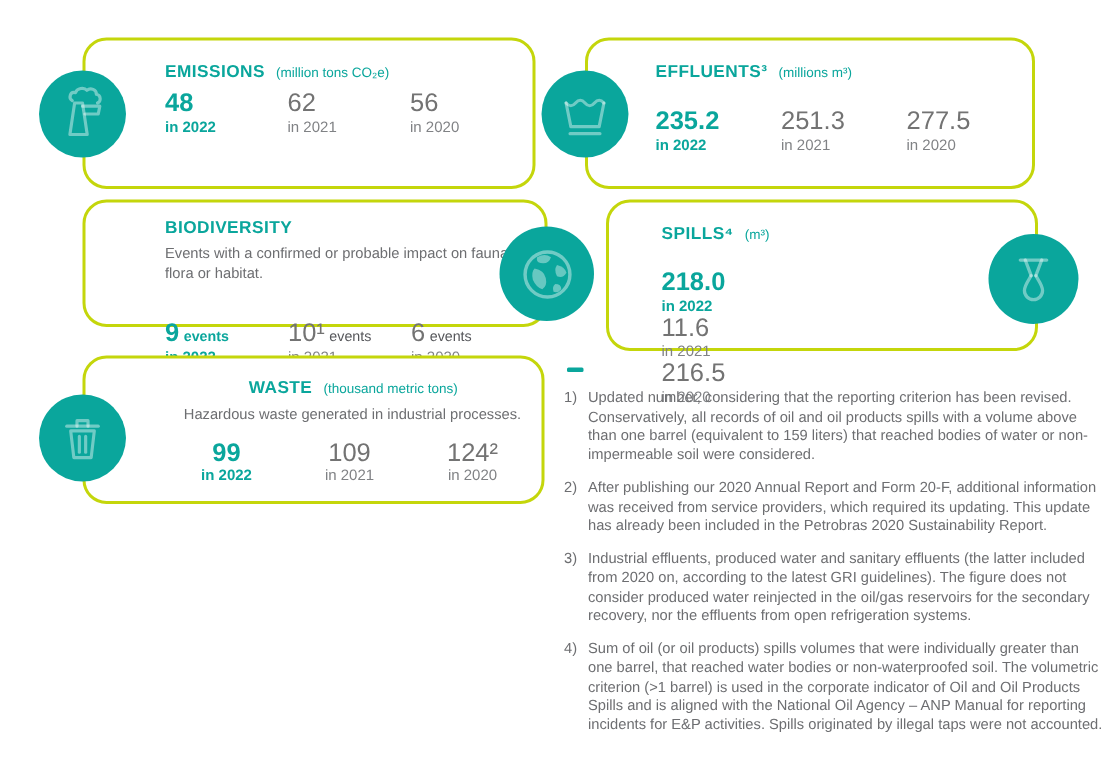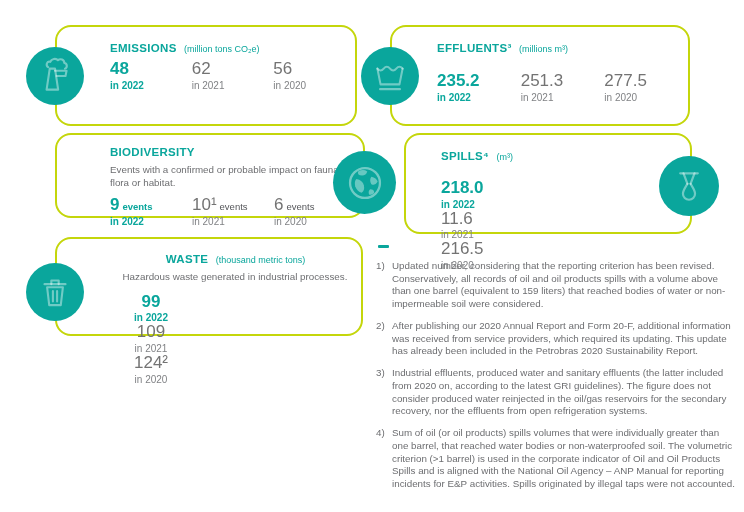--- a/index.html
+++ b/index.html
@@ -33,23 +33,23 @@
   .fn-num{flex:none;width:16px;}
   .fn-text{flex:1;}
   
   #card-emissions{left:55px;top:25px;width:302px;height:101px;padding:11px 0 0 53px;}
   #card-effluents{left:390px;top:25px;width:300px;height:101px;padding:11px 0 0 45px;}
   #card-biodiversity{left:55px;top:133px;width:310px;height:85px;padding:7px 0 17px 53px;}
   #card-spills{left:404px;top:133px;width:288px;height:101px;padding:11px 0 0 35px;}
   #card-waste{left:55px;top:237px;width:308px;height:99px;padding:10px 0 0 53px;text-align:center;}
   #card-emissions .vals{margin-top:4px;}
   #card-effluents .vals{margin-top:16px;}
-  #card-biodiversity .vals{margin-top:7px;align-items:center;}
+  #card-biodiversity .vals{margin-top:24px;align-items:center;}
   #card-spills .vals{margin-top:15px;flex-direction:column;}
-  #card-waste .vals{margin-top:9px;flex-direction:column;}
+  #card-waste .vals{margin-top:9px;}
 </style>
 </head>
 <body>
 
 <div class="stage">
 
   <section class="card" id="card-emissions">
     <div class="title-row">
       <span class="title">EMISSIONS</span>
       <span class="unit">(million tons CO₂e)</span>

